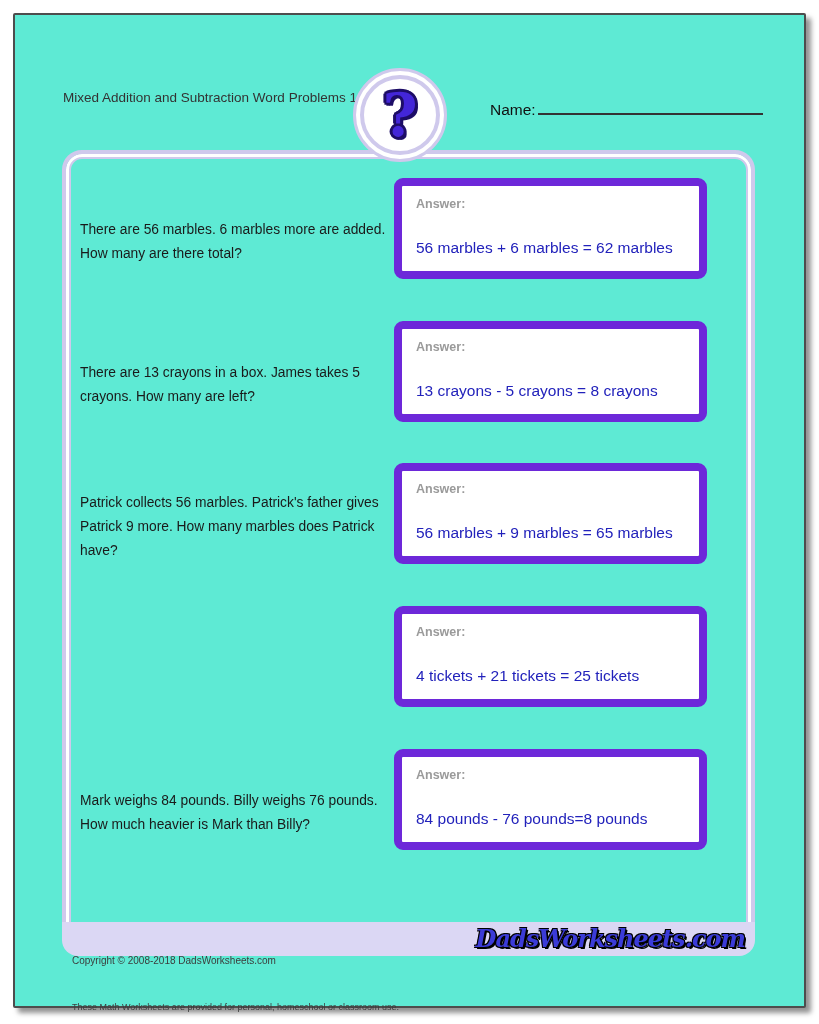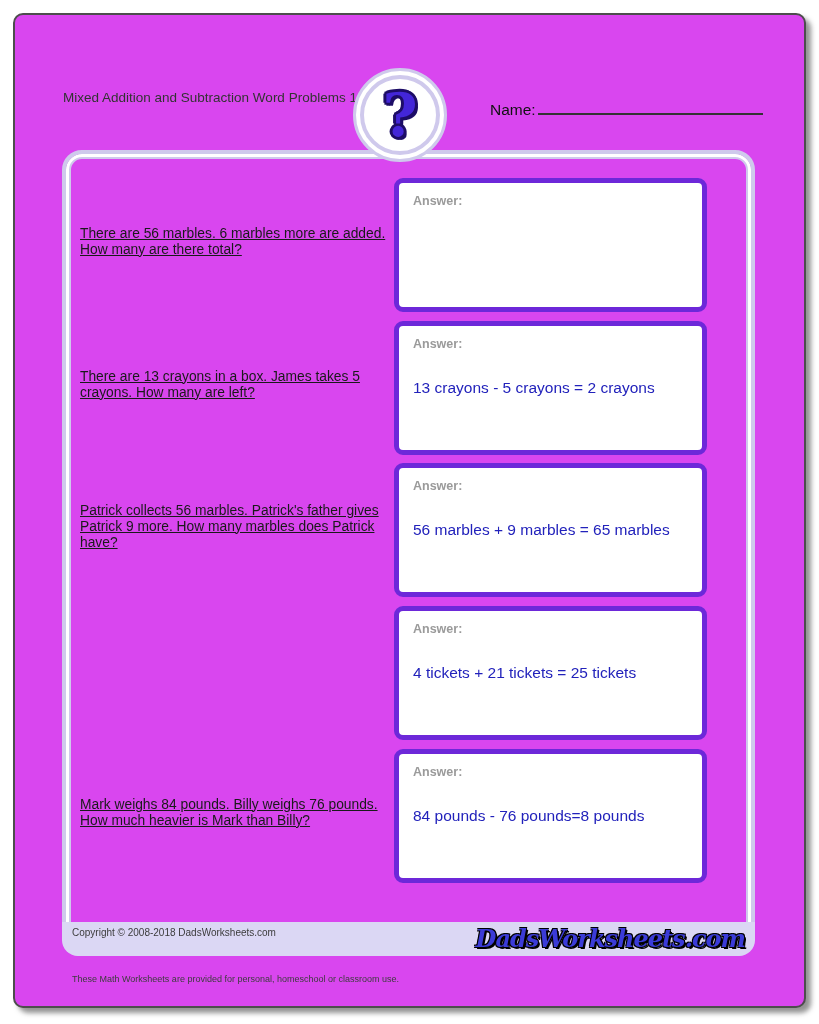--- a/index.html
+++ b/index.html
@@ -4,21 +4,21 @@
 <style>
   html,body{margin:0;padding:0;background:#ffffff;}
   body{
     width:819px;height:1024px;position:relative;overflow:hidden;
     font-family:"Liberation Sans", sans-serif;
     -webkit-font-smoothing:antialiased;
   }
   
   .sheet{
     position:absolute;left:13px;top:13px;width:789px;height:991px;
-    background:#d946ef;border:2px solid #4d4d4d;border-radius:10px;
+    background:#5eead4;border:2px solid #4d4d4d;border-radius:2px;
     box-shadow:5px 5px 5px rgba(120,120,120,0.8);
   }
   
   .title{
     position:absolute;left:48px;top:72px;
     font-size:13.5px;line-height:21px;color:#333;
   }
   .logo-circle{
     position:absolute;left:338px;top:53px;width:88px;height:88px;
     background:#ffffff;border:3px solid var(--accent);border-radius:50%;
@@ -52,42 +52,42 @@
     box-shadow:inset 0 0 0 3px #ffffff, inset 0 0 0 5px var(--accent);
     z-index:1;
   }
   
   .rows{position:absolute;left:0;top:0;width:100%;z-index:2;}
   .row{position:absolute;left:0;width:100%;height:127px;}
   .row.r0{top:163px}.row.r1{top:306px}.row.r2{top:448px}.row.r3{top:591px}.row.r4{top:734px}
   .q{
     position:absolute;left:65px;top:0;width:308px;height:127px;
     display:flex;align-items:center;
-    font-size:13.8px;line-height:16px;color:#1a1a1a;text-decoration:underline;
+    font-size:13.8px;line-height:24px;color:#1a1a1a;
   }
   .abox{
-    position:absolute;left:379px;top:0;width:313px;height:134px;
+    position:absolute;left:379px;top:0;width:313px;height:101px;
     box-sizing:border-box;background:#fff;
-    border:5px solid #6d28d9;border-radius:9px;
+    border:8px solid #6d28d9;border-radius:9px;
   }
   .alabel{
     position:absolute;left:14px;top:11px;
     font-size:12.5px;font-weight:bold;color:#9a9a9a;
   }
   .aval{
     position:absolute;left:14px;top:53px;
     font-size:15.5px;color:var(--answer);
   }
   
   .footer{
     position:absolute;left:47px;top:907px;width:693px;height:34px;
     background:var(--accent-light);border-radius:0 0 16px 16px;z-index:2;
   }
   .copy{position:absolute;left:10px;top:4px;color:#3c3c3c;}
-  .copy-line1{font-size:10px;line-height:13px;}
+  .copy-line1{font-size:10px;line-height:13px;margin-top:28px;}
   .copy-line2{font-size:9px;line-height:12px;margin-top:34px;}
   .brand{
     position:absolute;right:10px;top:2px;
     font-family:"DejaVu Serif", serif;font-style:italic;font-weight:bold;
     font-size:24px;letter-spacing:-1px;color:#3b3bd8;
     text-shadow:
       -1px -1px 0 #000, 1px -1px 0 #000, -1px 1px 0 #000, 1px 1px 0 #000,
       2px 2px 0 #000;
     margin-left: 28px;
   }
@@ -110,28 +110,29 @@
   </div>
 
   <div class="frame"></div>
 
   <div class="rows">
 
     <div class="row r0">
       <div class="q">There are 56 marbles. 6 marbles more are added. How many are there total?</div>
       <div class="abox">
         <div class="alabel">Answer:</div>
+        <div class="aval">56 marbles + 6 marbles = 62 marbles</div>
       </div>
     </div>
 
     <div class="row r1">
       <div class="q">There are 13 crayons in a box. James takes 5 crayons. How many are left?</div>
       <div class="abox">
         <div class="alabel">Answer:</div>
-        <div class="aval">13 crayons - 5 crayons = 2 crayons</div>
+        <div class="aval">13 crayons - 5 crayons = 8 crayons</div>
       </div>
     </div>
 
     <div class="row r2">
       <div class="q">Patrick collects 56 marbles. Patrick's father gives Patrick 9 more. How many marbles does Patrick have?</div>
       <div class="abox">
         <div class="alabel">Answer:</div>
         <div class="aval">56 marbles + 9 marbles = 65 marbles</div>
       </div>
     </div>

